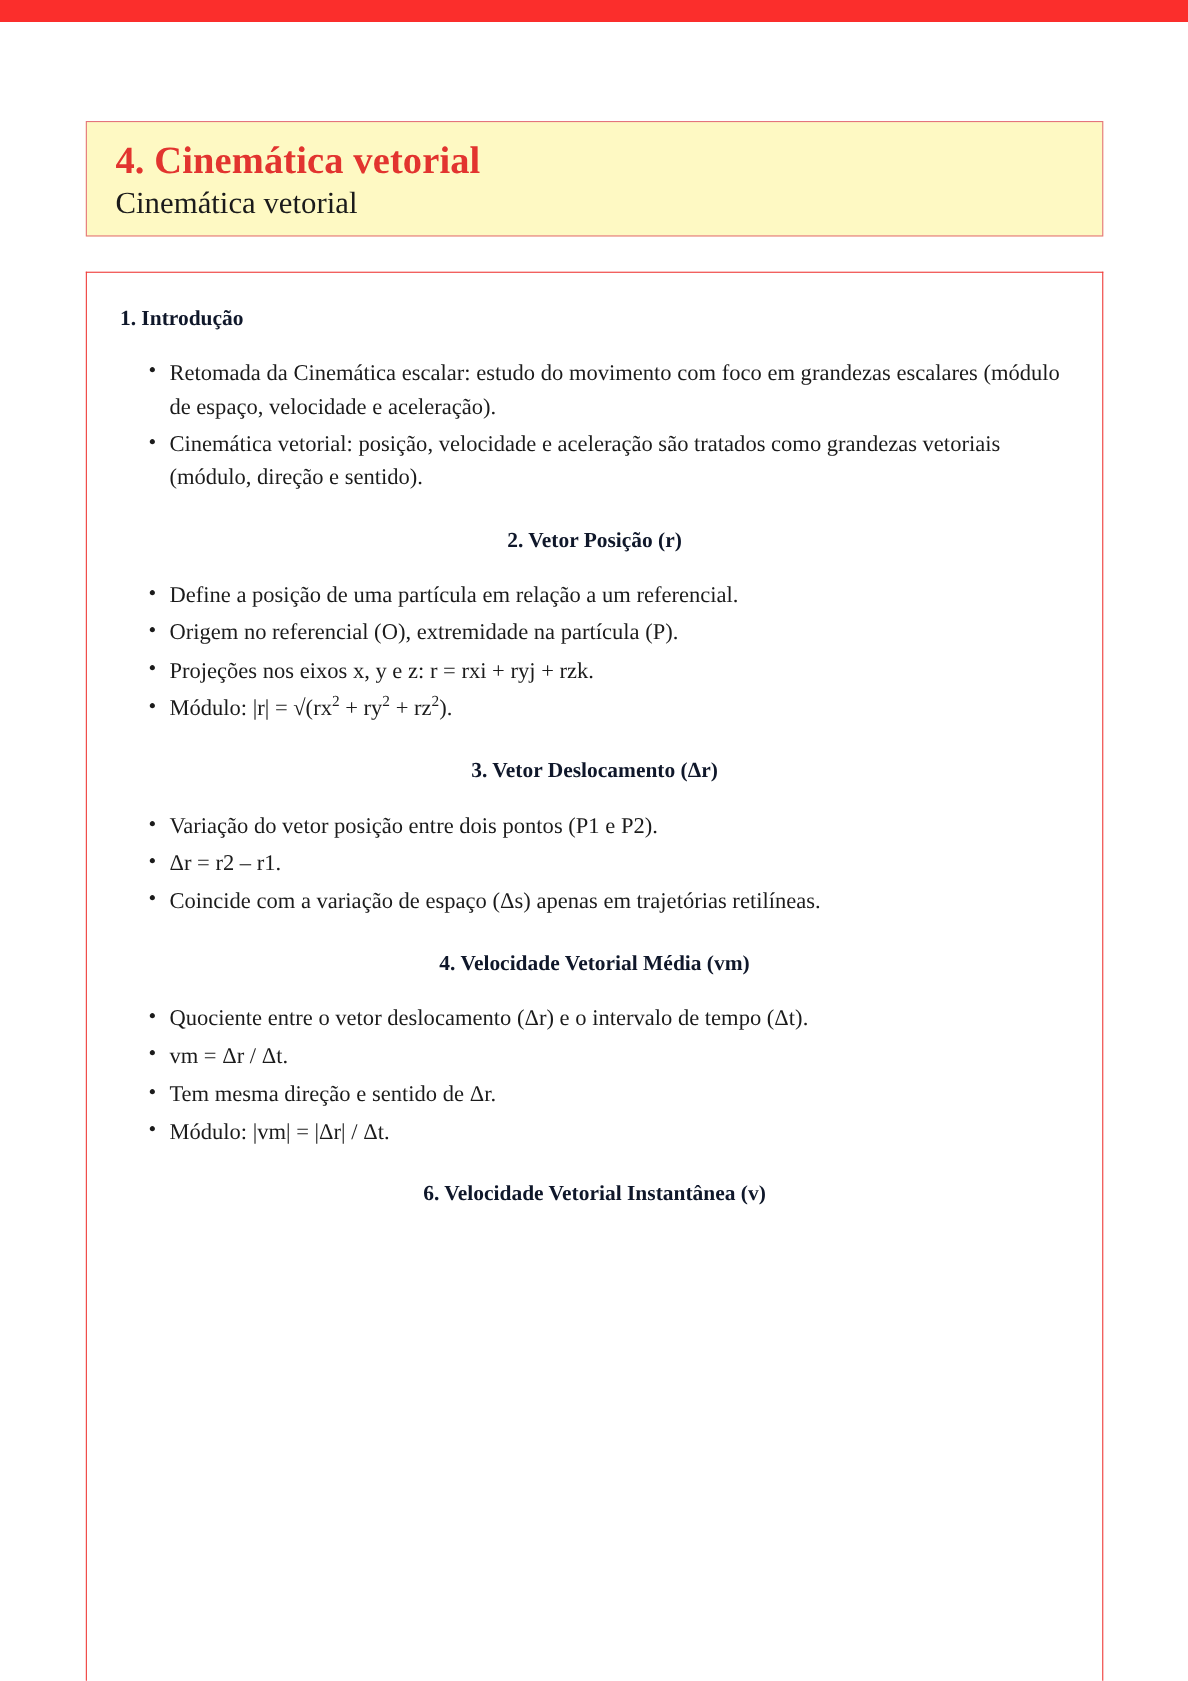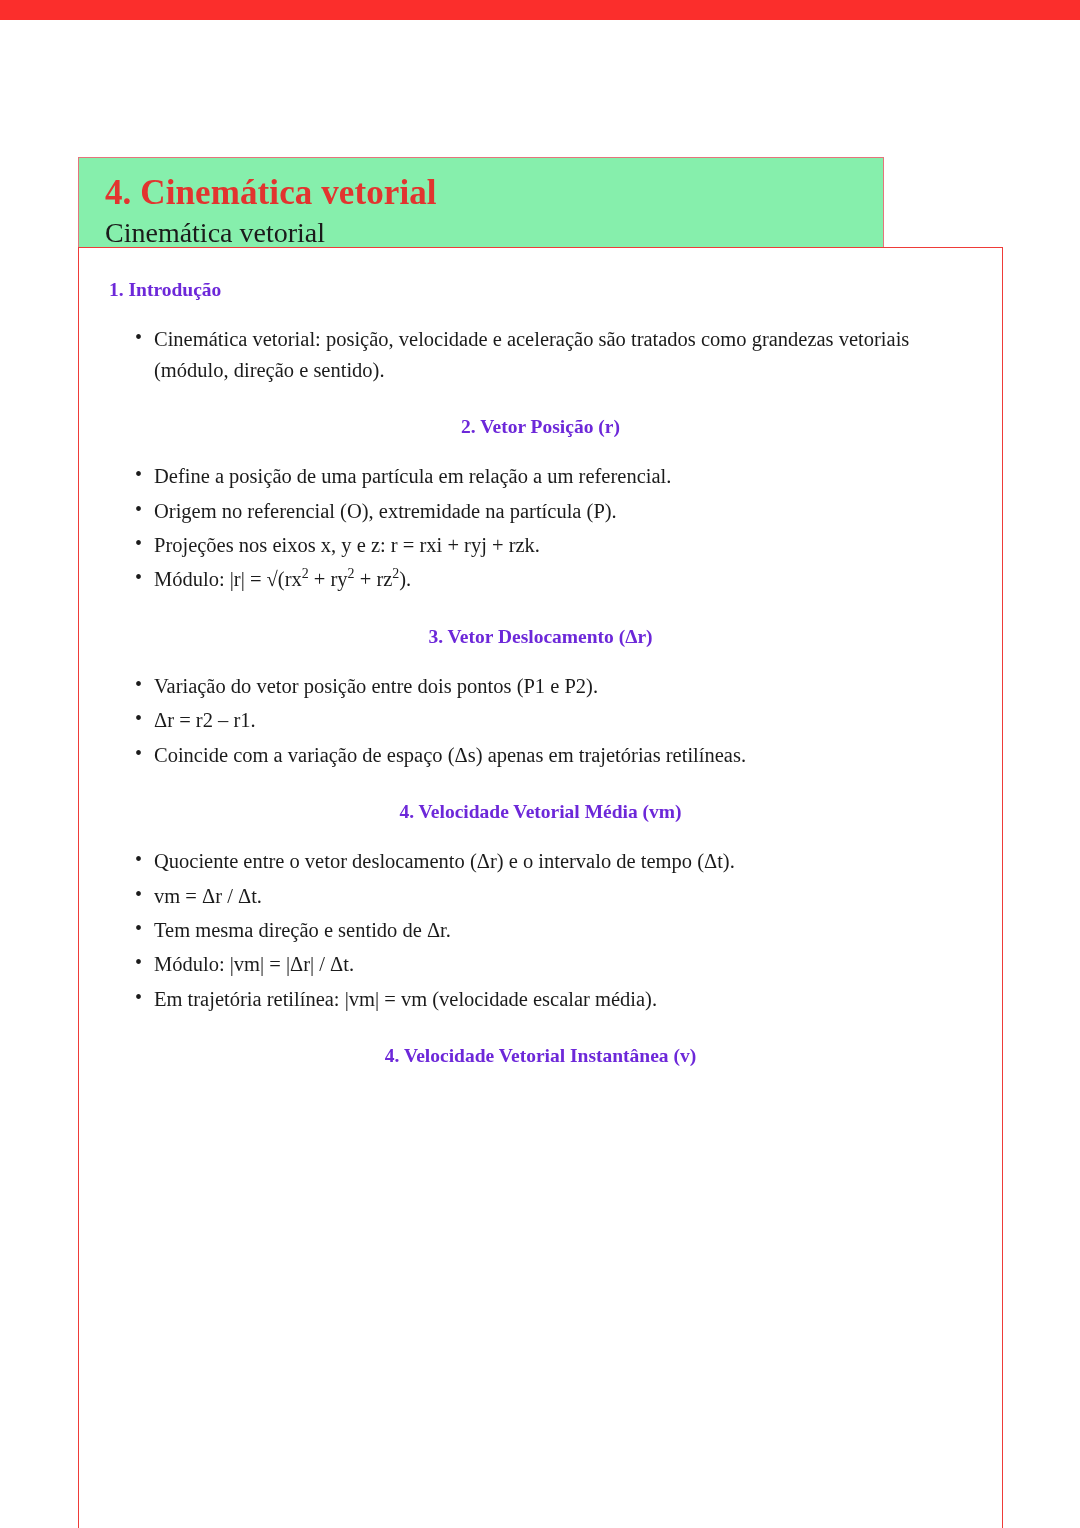--- a/index.html
+++ b/index.html
@@ -26,27 +26,26 @@
     width: 1080px;
     height: 20px;
     background: #fb2e2c;
   }
 
   
   .title-card {
     position: absolute;
     left: 78px;
     top: 110px;
-    width: 806px;
+    width: 925px;
     height: 105px;
     box-sizing: border-box;
     border: 1.6px solid #e4757c;
-    background: #86efac;
+    background: #fef9c3;
     padding: 16px 0 0 26px;
-    margin-top: 47px;
   }
   .doc-title {
     font-size: 35px;
     font-weight: bold;
     color: #e2342f;
     line-height: 1.1;
     margin: 0 0 4px 0;
     letter-spacing: .1px;
   }
   .doc-subtitle {
@@ -69,21 +68,21 @@
     border-bottom: none;
     background: #ffffff;
     padding: 30px 30px 0 30px;
   }
 
   .section { margin: 0 0 4px 0; }
 
   .section-heading {
     font-size: 19.5px;
     font-weight: bold;
-    color: #6d28d9;
+    color: #0f172a;
     margin: 0 0 22px 0;
     line-height: 1.25;
   }
   .section + .section .section-heading { margin-top: 30px; text-align: center; }
 
   ul.bullets {
     list-style: none;
     margin: 0 0 0 0;
     padding: 0;
   }
@@ -114,20 +113,21 @@
 <div class="title-card">
   <h1 class="doc-title">4. Cinemática vetorial</h1>
   <div class="doc-subtitle">Cinemática vetorial</div>
 </div>
 
 <div class="content-card">
 
   <div class="section">
     <div class="section-heading">1. Introdução</div>
     <ul class="bullets">
+      <li>Retomada da Cinemática escalar: estudo do movimento com foco em grandezas escalares (módulo de espaço, velocidade e aceleração).</li>
       <li>Cinemática vetorial: posição, velocidade e aceleração são tratados como grandezas vetoriais (módulo, direção e sentido).</li>
     </ul>
   </div>
 
   <div class="section">
     <div class="section-heading">2. Vetor Posição (r)</div>
     <ul class="bullets">
       <li>Define a posição de uma partícula em relação a um referencial.</li>
       <li>Origem no referencial (O), extremidade na partícula (P).</li>
       <li>Projeções nos eixos x, y e z: r = rxi + ryj + rzk.</li>
@@ -144,21 +144,20 @@
     </ul>
   </div>
 
   <div class="section">
     <div class="section-heading">4. Velocidade Vetorial Média (vm)</div>
     <ul class="bullets">
       <li>Quociente entre o vetor deslocamento (Δr) e o intervalo de tempo (Δt).</li>
       <li>vm = Δr / Δt.</li>
       <li>Tem mesma direção e sentido de Δr.</li>
       <li>Módulo: |vm| = |Δr| / Δt.</li>
-      <li>Em trajetória retilínea: |vm| = vm (velocidade escalar média).</li>
     </ul>
   </div>
 
   <div class="section">
-    <div class="section-heading">4. Velocidade Vetorial Instantânea (v)</div>
+    <div class="section-heading">6. Velocidade Vetorial Instantânea (v)</div>
   </div>
 
 </div>
 
 </body></html>

